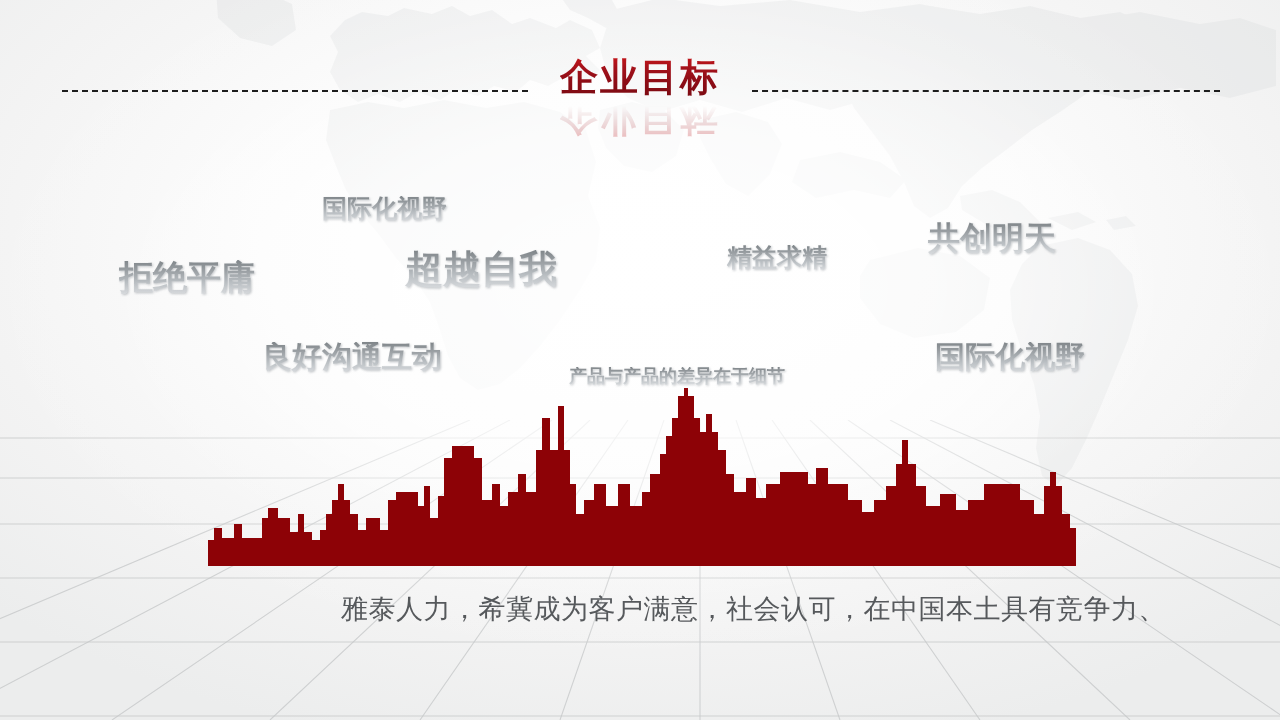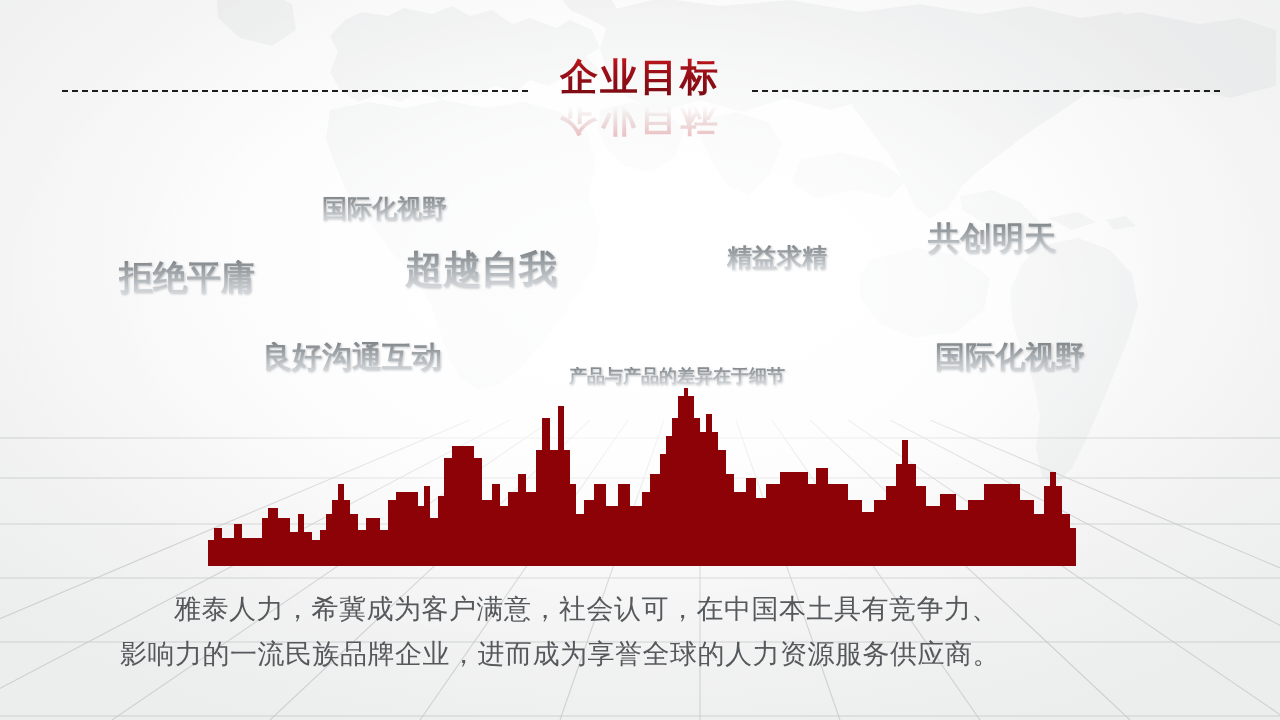--- a/index.html
+++ b/index.html
@@ -126,21 +126,21 @@
     width: 868px; height: 178px;
     pointer-events: none;
   }
   .skyline svg { display: block; width: 100%; height: 100%; }
 
   
   .caption {
     position: absolute;
     left: 120px; top: 586px;
     width: 1046px;
-    text-align: left;
+    text-align: right;
     color: #56595c;
     font-family: "DejaVu Sans", "Liberation Sans", sans-serif;
     font-size: 27px;
     line-height: 45px;
     letter-spacing: 0.5px;
   }
   .caption .ln { display: block; }
   .caption .ln1 { text-indent: 54px; }
 </style>
 </head>
@@ -263,16 +263,15 @@
         L666,112 L678,112 L678,98 L688,98 L688,76 L694,76 L694,52 L700,52 L700,76 L708,76
         L708,98 L718,98 L718,118 L732,118 L732,106 L748,106 L748,122 L760,122 L760,112 L776,112
         L776,96 L812,96 L812,112 L826,112 L826,126 L836,126 L836,98 L842,98 L842,84 L848,84
         L848,98 L854,98 L854,126 L862,126 L862,140 L868,140 L868,178 Z"></path>
       <rect x="0" y="156" width="868" height="22" fill="#8d0206"></rect>
     </svg>
   </div>
 
   <div class="caption">
     <span class="ln ln1">雅泰人力，希冀成为客户满意，社会认可，在中国本土具有竞争力、</span>
-    <span class="ln ln2">影响力的一流民族品牌企业，进而成为享誉全球的人力资源服务供应商。</span>
   </div>
 
 </div>
 
 </body></html>

